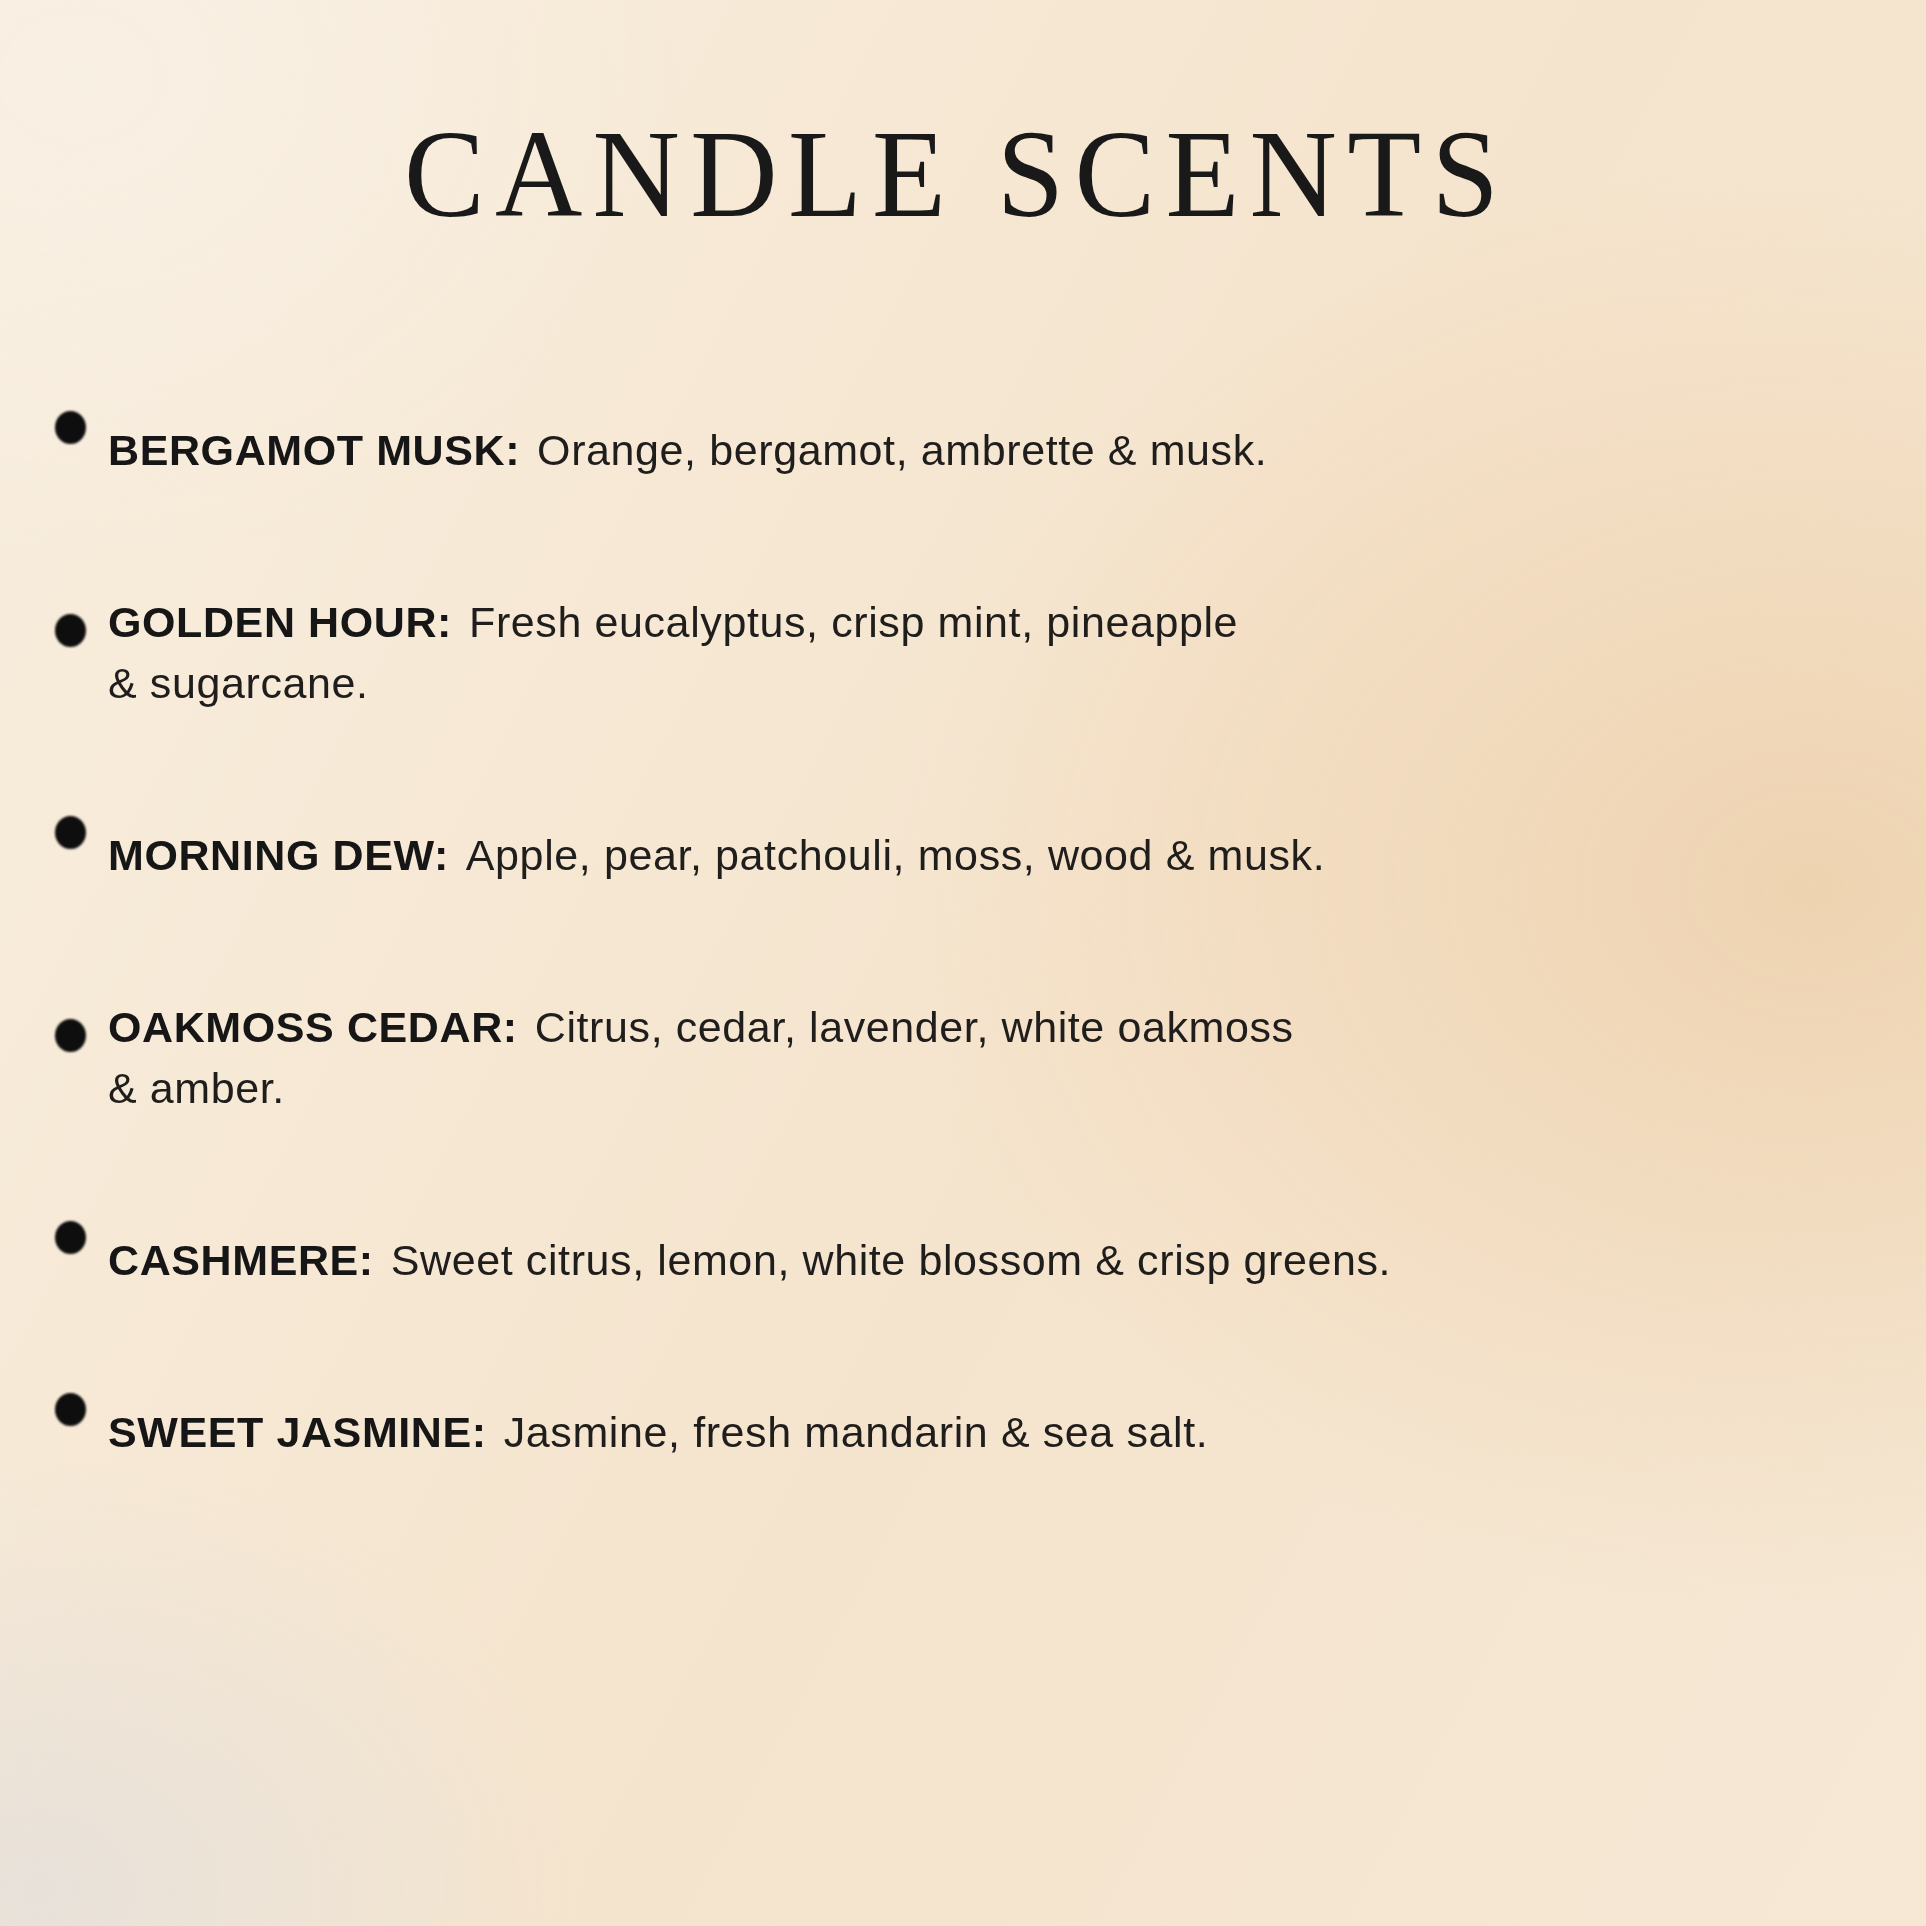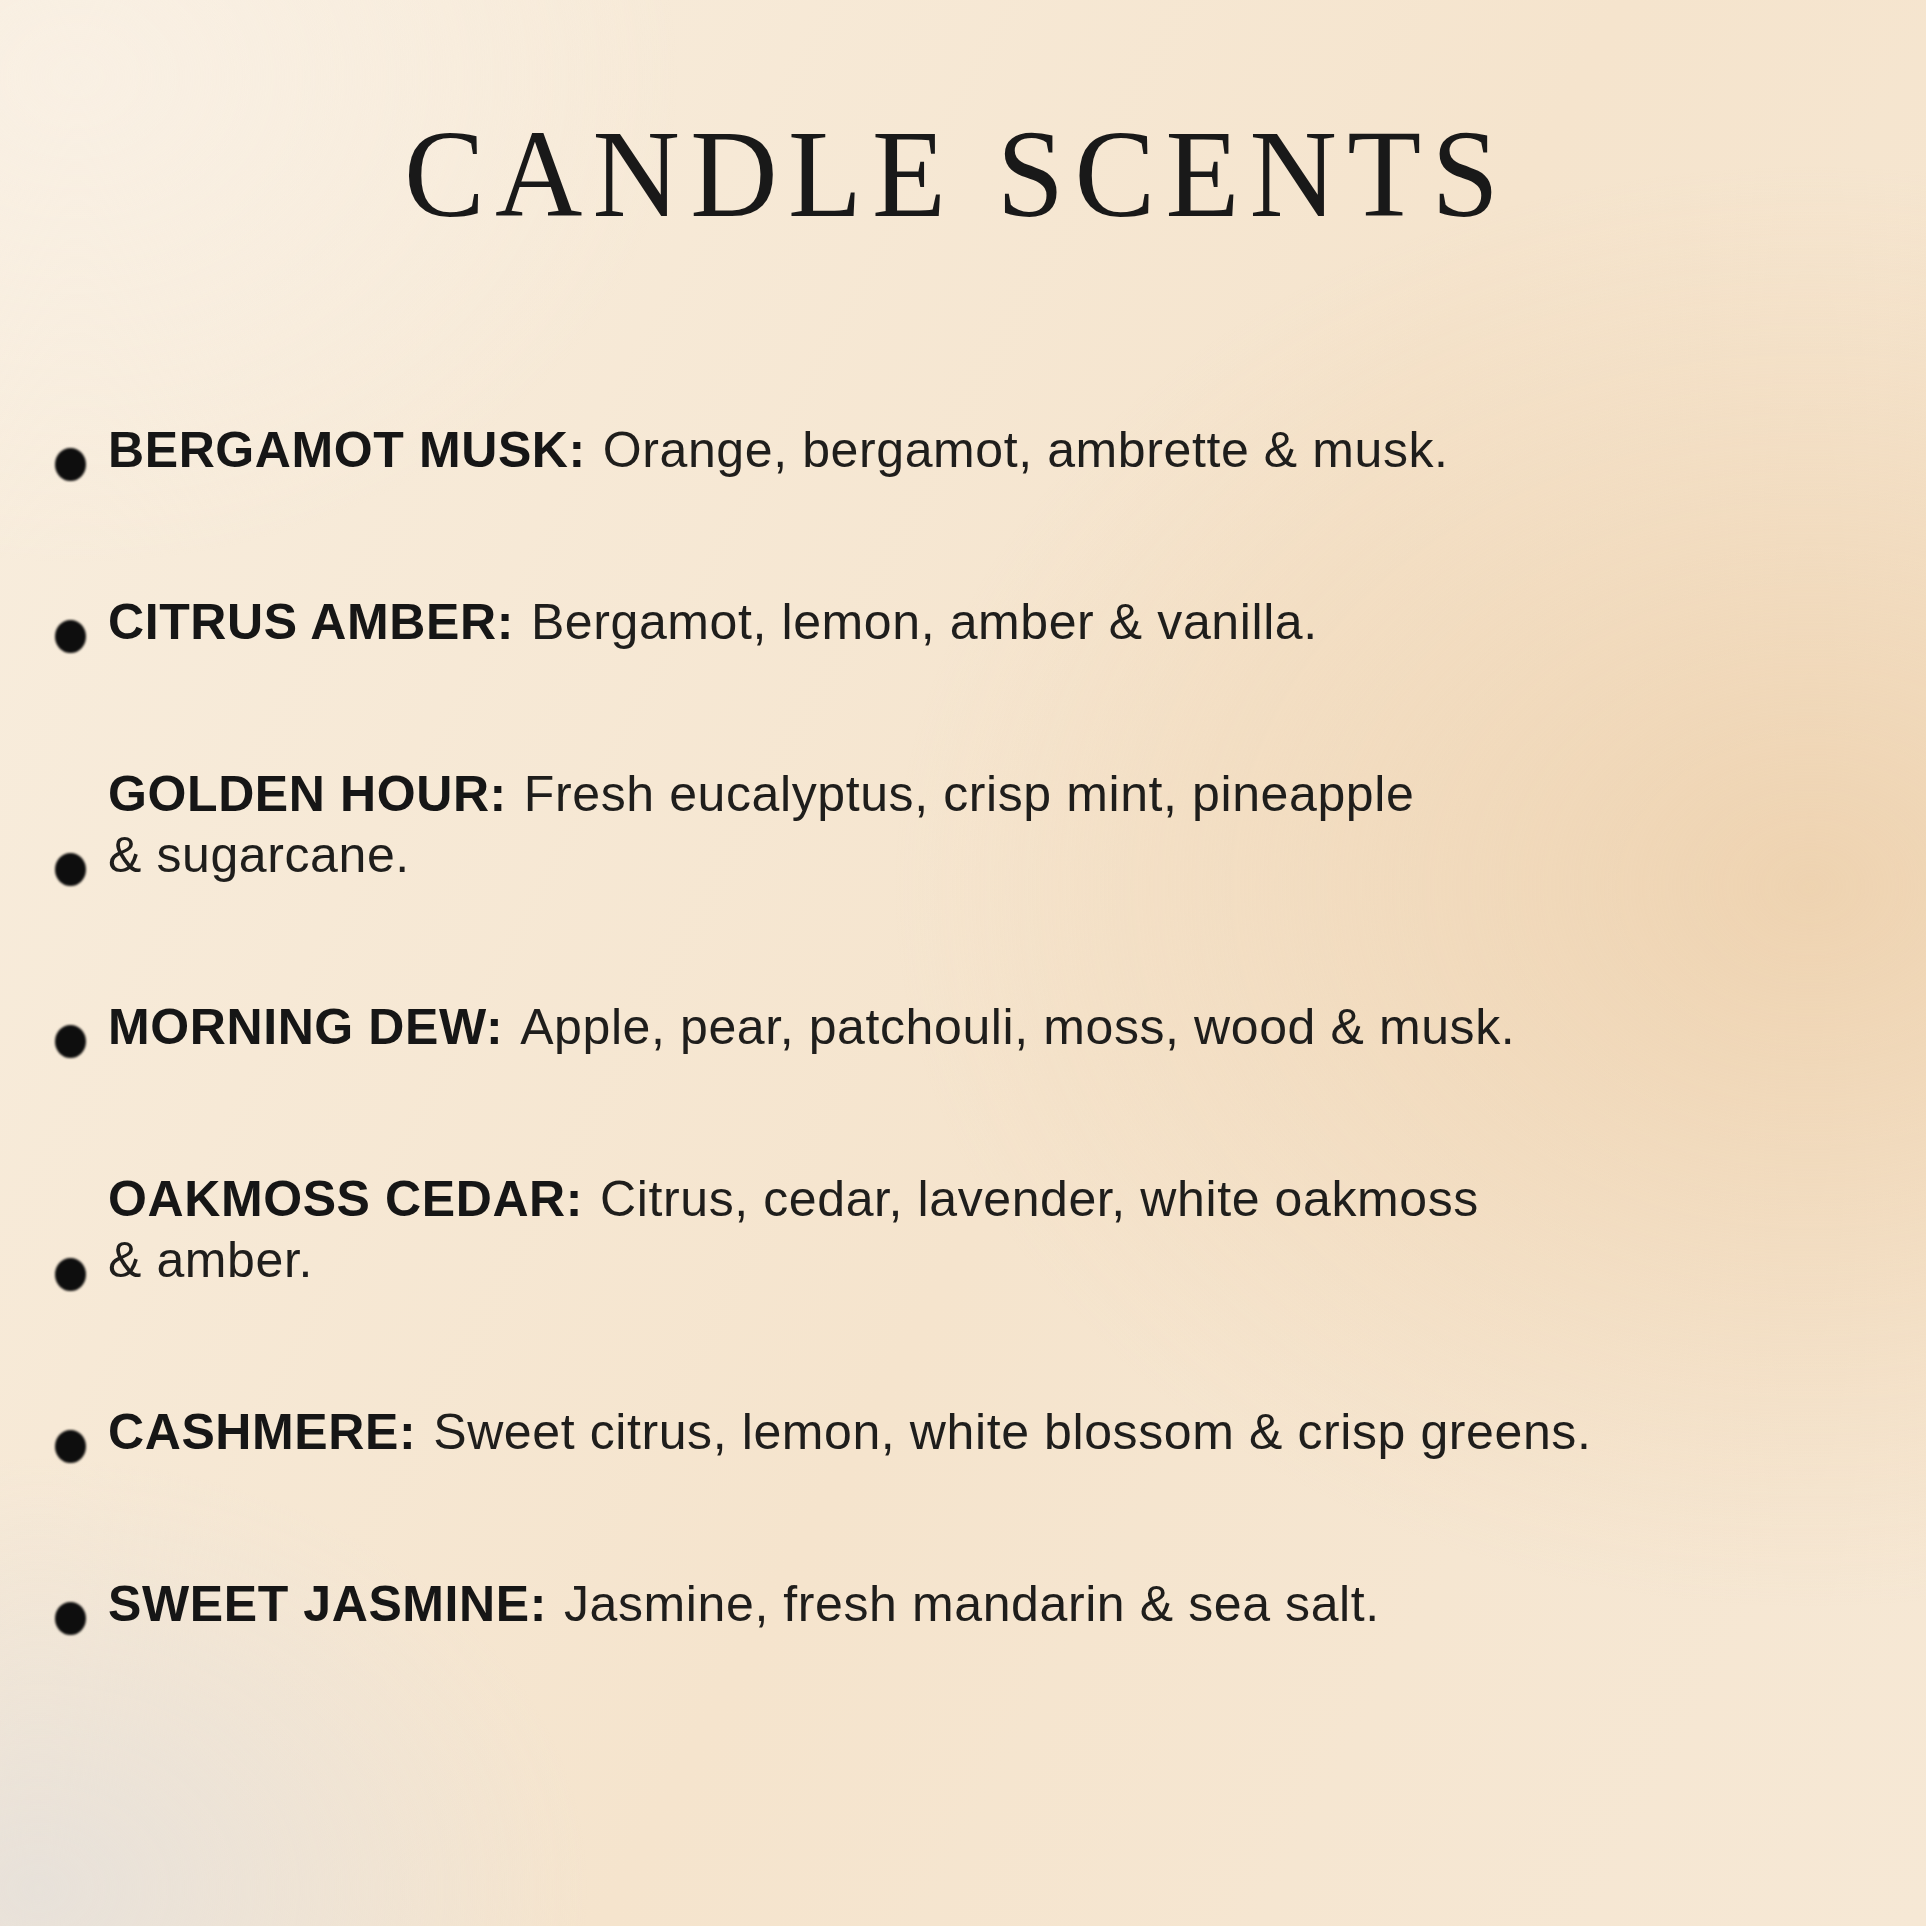--- a/index.html
+++ b/index.html
@@ -32,24 +32,24 @@
     color: #191919;
     transform: scaleY(1.04);
   }
   .scent-list {
     list-style: none;
     margin: 119px 0 0 0;
     padding: 0;
   }
   .scent-item {
     display: flex;
-    align-items: flex-end;
+    align-items: center;
     gap: 22px;
     margin-bottom: 50px;
-    font-size: 50px;
+    font-size: 43px;
     line-height: 61px;
     letter-spacing: 0.6px;
   }
   .scent-item:last-child { margin-bottom: 0; }
   .bullet {
     flex: 0 0 auto;
     width: 31px;
     height: 33px;
     margin-top: 15px;
     border-radius: 50%;
@@ -75,26 +75,20 @@
   <h1 class="title">CANDLE SCENTS</h1>
 
   <ul class="scent-list">
     <li class="scent-item">
       <span class="bullet"></span>
       <span class="scent-text">
         <span class="scent-name">BERGAMOT MUSK:</span><span class="scent-notes">Orange, bergamot, ambrette &amp; musk.</span>
       </span>
     </li>
 
-    <li class="scent-item">
-      <span class="bullet"></span>
-      <span class="scent-text">
-        <span class="scent-name">CITRUS AMBER:</span><span class="scent-notes">Bergamot, lemon, amber &amp; vanilla.</span>
-      </span>
-    </li>
 
     <li class="scent-item">
       <span class="bullet"></span>
       <span class="scent-text">
         <span class="scent-name">GOLDEN HOUR:</span><span class="scent-notes">Fresh eucalyptus, crisp mint, pineapple
 &amp; sugarcane.</span>
       </span>
     </li>
 
     <li class="scent-item">

